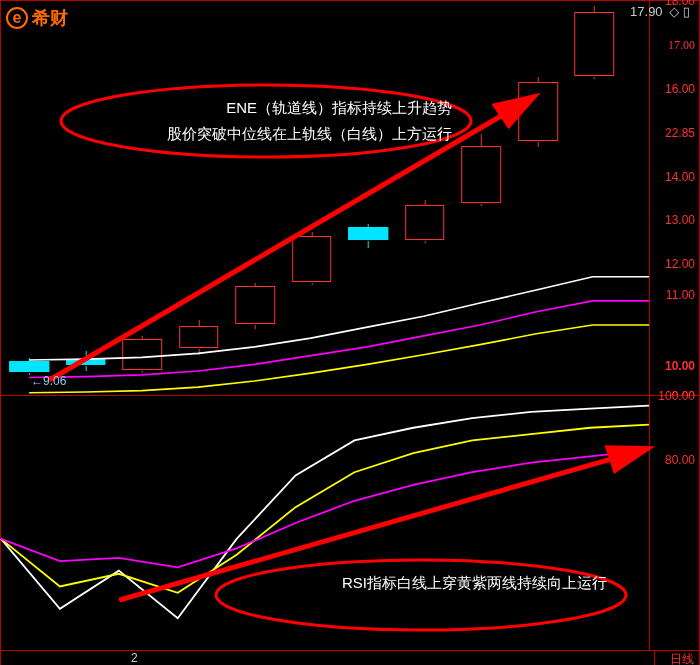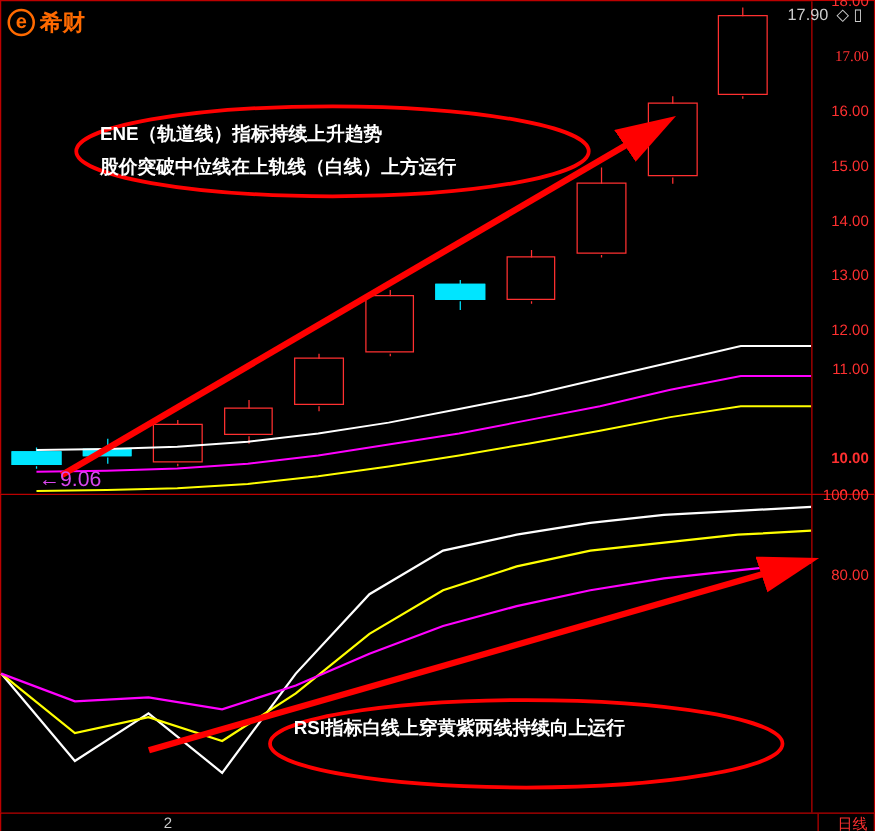--- a/index.html
+++ b/index.html
@@ -58,35 +58,35 @@
   .c-cyan { border-color: #00e5ff; background: #00e5ff; }
   .c-cyan .wick { border-color: #00e5ff; }
 
   .line-series {
     position: absolute; left: 0; top: 0; width: 100%; height: 100%;
     overflow: visible;
   }
 
   .annot-oval {
     position: absolute; color: #fff; font-size: 15px;
-    text-align: left; padding: 14px 24px; line-height: 26px;
-    font-weight: 700;
+    text-align: right; padding: 14px 24px; line-height: 26px;
+    font-weight: 400;
   }
   .annot-oval svg.oval {
     position: absolute; left: 0; top: 0; width: 100%; height: 100%;
     z-index: -1;
   }
 
   .arrow {
     position: absolute; width: 100%; height: 100%;
     top: 0; left: 0; pointer-events: none;
   }
 
   .marker-label {
-    position: absolute; color: #d946ef; font-size: 17px;
+    position: absolute; color: #7dd3fc; font-size: 12px;
   }
 
   .footer {
     position: absolute; left: 0; bottom: 0;
     height: 15px; width: 700px;
     border-top: 1px solid #b00;
     border-left: 1px solid #b00; border-right: 1px solid #b00;
   }
   .footer .x-mark {
     position: absolute; color: #ccc; font-size: 12px; top: 0;
@@ -165,21 +165,21 @@
         <path d="M28.26086956521739 392.80555555555554 L84.78260869565217 391.92777777777775 L141.30434782608694 390.61111111111114 L197.82608695652175 387.1 L254.3478260869565 380.9555555555555 L310.8695652173913 373.05555555555554 L367.39130434782606 364.2777777777778 L423.9130434782609 354.6222222222222 L480.4347826086956 344.52777777777777 L536.9565217391304 333.55555555555554 L593.4782608695652 324.7777777777778 L650 324.7777777777778 " fill="none" stroke="#ffff00" stroke-width="1.6"></path>
       </svg>
     </div>
   <div class="y-axis" id="price-yaxis">
       <div class="y-tick" style="top: 395px;">9.00</div>
       <div class="y-tick" style="top: 365px; font-weight: bold;">10.00</div>
       <div class="y-tick" style="top: 294px;">11.00</div>
       <div class="y-tick" style="top: 263.333px;">12.00</div>
       <div class="y-tick" style="top: 219.444px;">13.00</div>
       <div class="y-tick" style="top: 175.556px;">14.00</div>
-      <div class="y-tick" style="top: 131.667px;">15.00</div>
+      <div class="y-tick" style="top: 131.667px;">22.85</div>
       <div class="y-tick" style="top: 87.7778px; margin-left: 28px;">16.00</div>
       <div class="y-tick" style="top: 43.8889px; font-family: Liberation Serif, serif;">17.00</div>
       <div class="y-tick" style="top: 0px;">18.00</div>
     </div>
 
   <div class="annot-oval" style="left:55px; top:80px; width:420px; height:80px;">
     <svg class="oval" viewBox="0 0 420 80" preserveAspectRatio="none">
       <ellipse cx="210" cy="40" rx="205" ry="36" fill="none" stroke="#ff0000" stroke-width="3"></ellipse>
     </svg>
     <div>ENE（轨道线）指标持续上升趋势</div>

